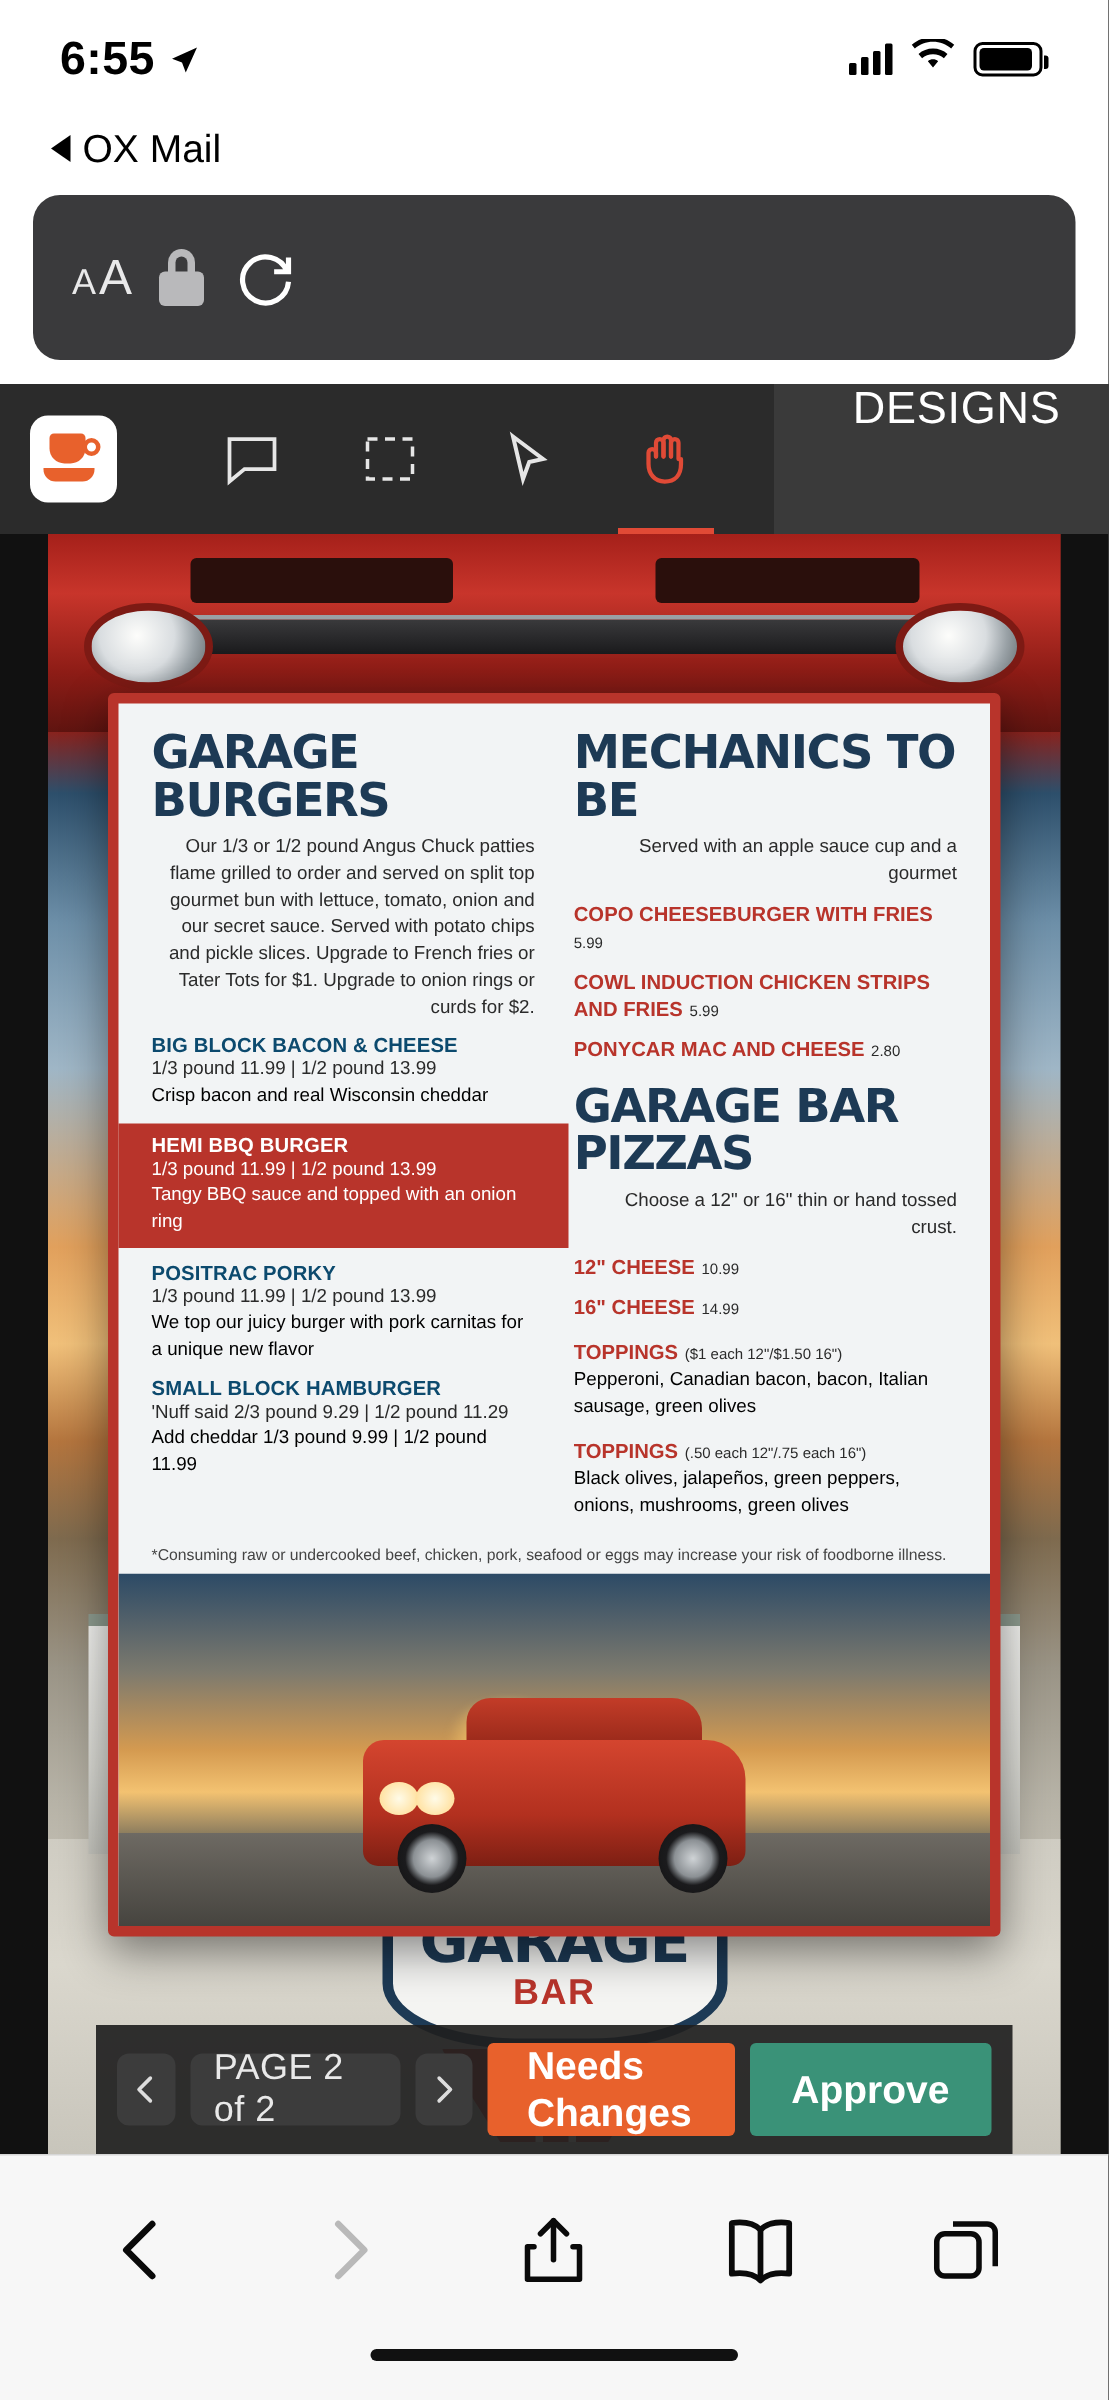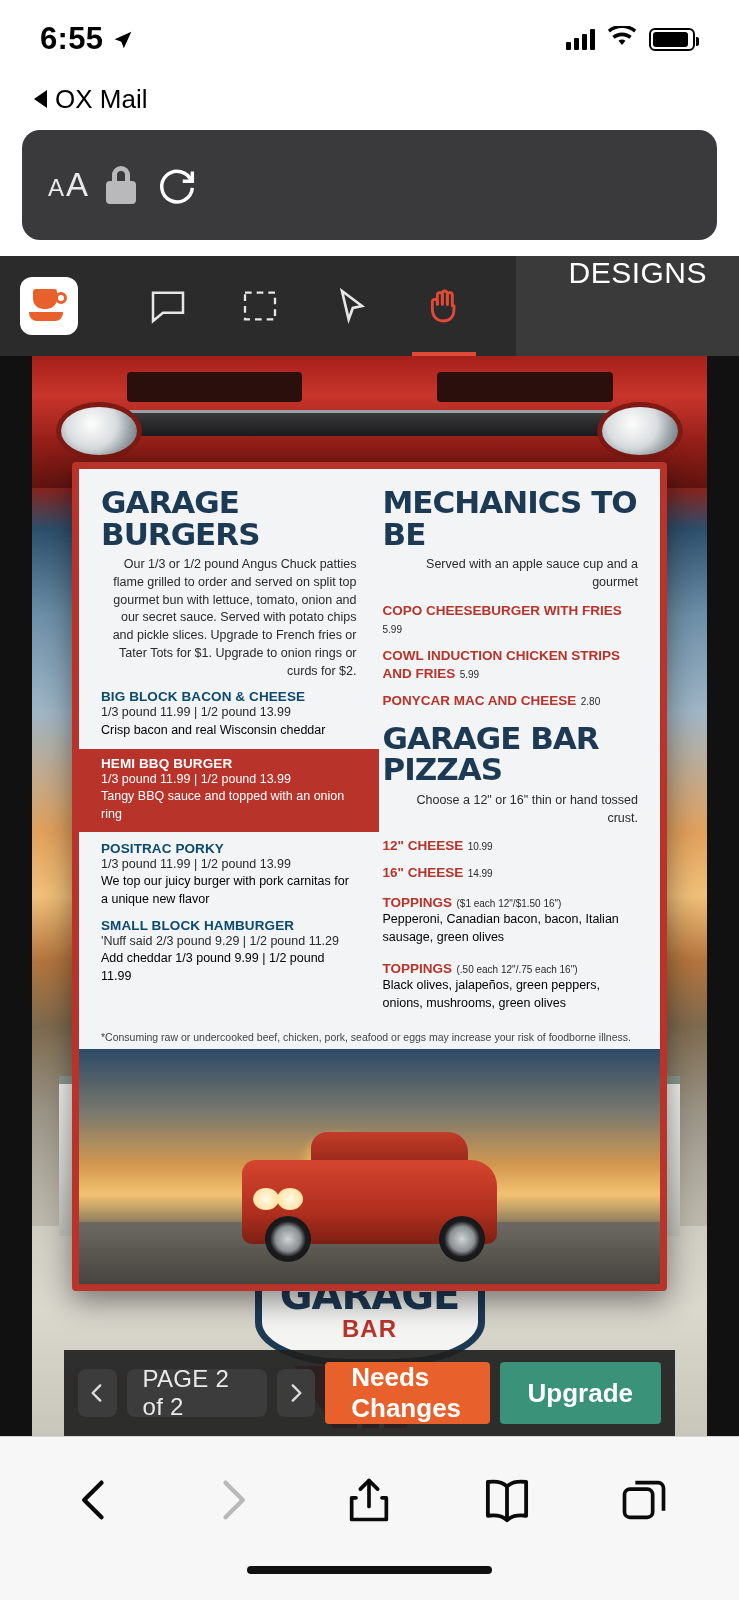--- a/index.html
+++ b/index.html
@@ -525,21 +525,21 @@
             </svg>
         </div>
         <div class="pg-label">PAGE 2 of 2</div>
         <div class="pg-btn">
           <svg viewBox="0 0 24 24" width="26" height="26" fill="none" stroke="#ddd" stroke-width="2.2" stroke-linecap="round" stroke-linejoin="round">
               <path d="M9 5l7 7-7 7"></path>
             </svg>
         </div>
         <div class="approve-group">
           <div class="btn-needs">Needs Changes</div>
-          <div class="btn-approve">Upgrade</div>
+          <div class="btn-approve">Approve</div>
         </div>
       </div>
 
     </div>
   </div>
 
   <div class="safaribar">
     <div class="sb-icon">
       <svg viewBox="0 0 24 24" width="52" height="52" fill="none" stroke="currentColor" stroke-width="2" stroke-linecap="round" stroke-linejoin="round">
           <path d="M15 4l-8 8 8 8"></path>

